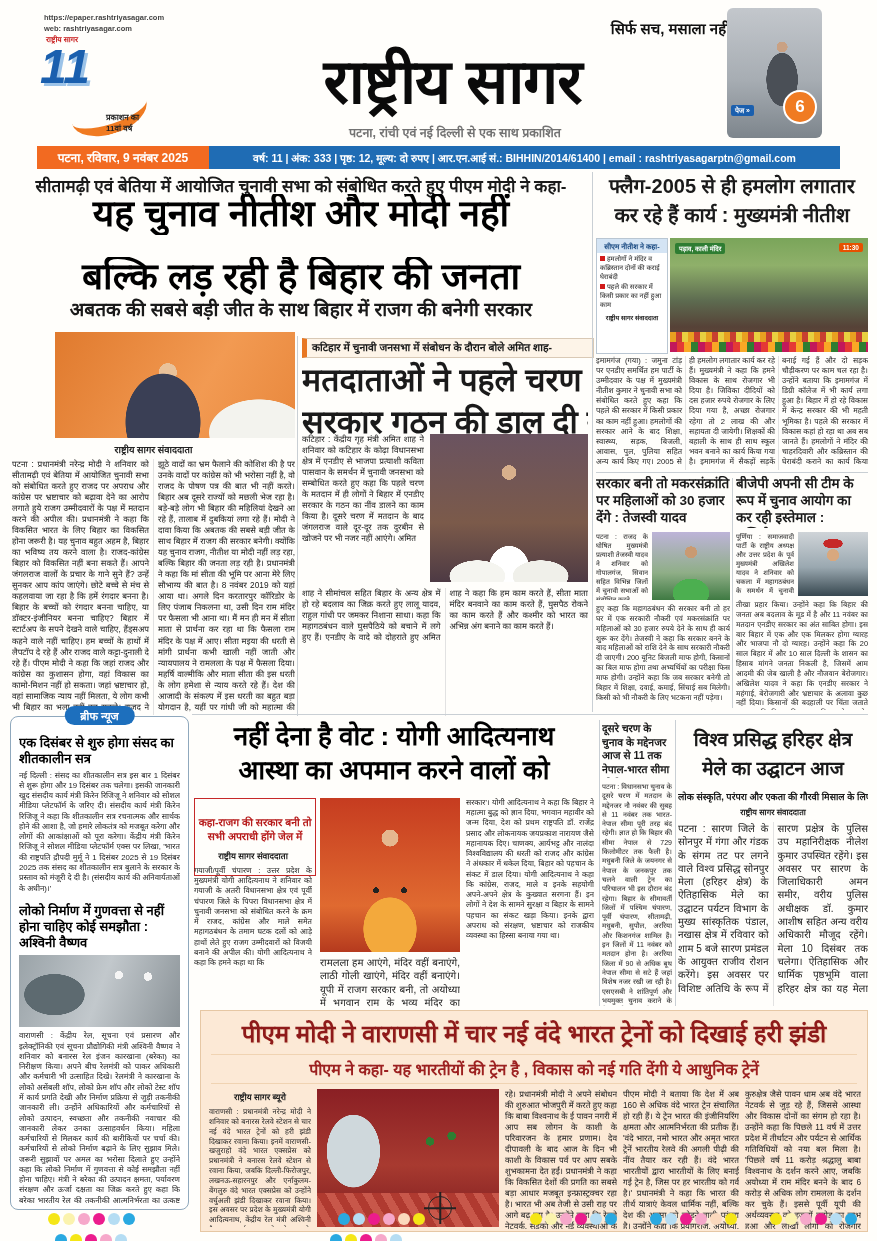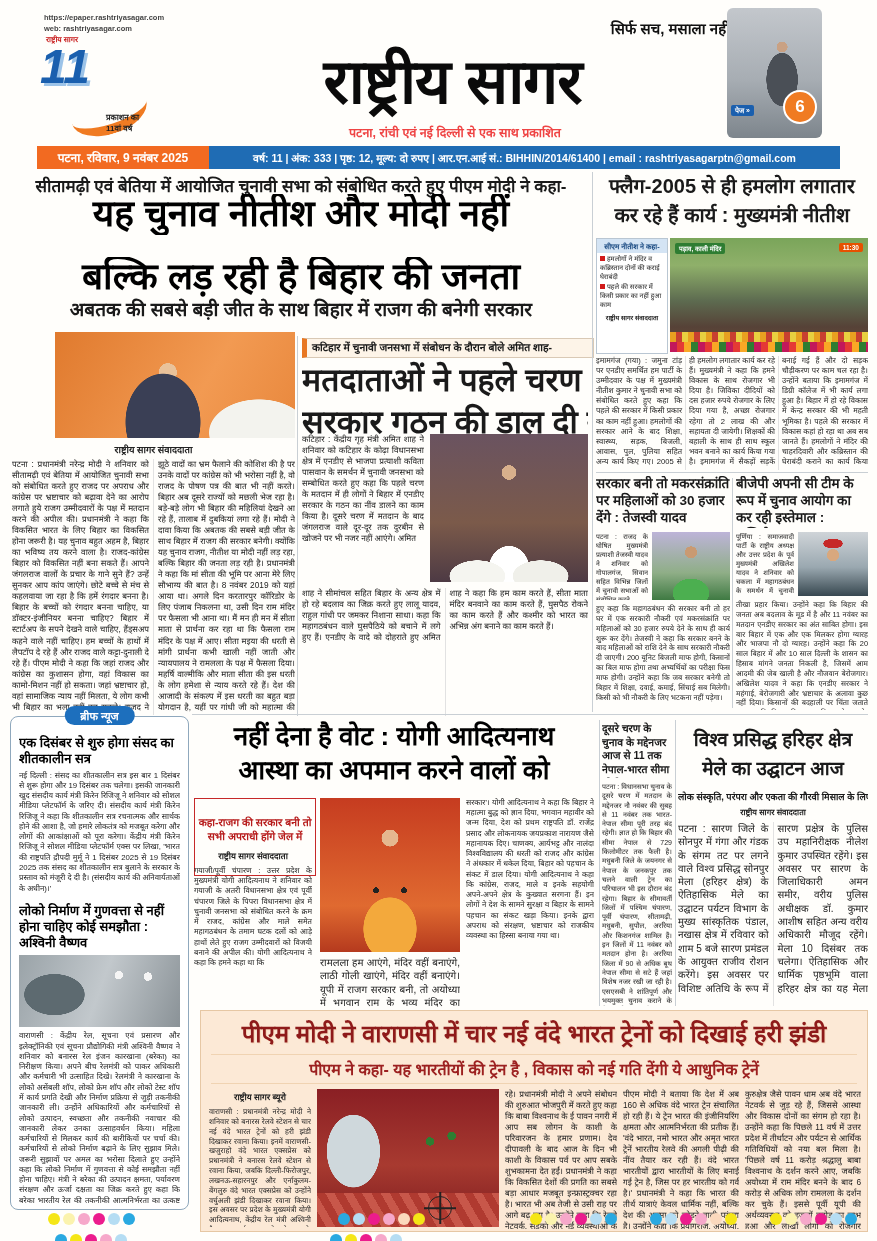--- a/index.html
+++ b/index.html
@@ -20,21 +20,21 @@
   .logo{left:40px;top:34px;width:140px;height:110px;}
   .logo-small{position:absolute;left:6px;top:0;font-size:7.5px;color:#c81d1d;font-weight:700;}
   .logo-num{position:absolute;left:0px;top:2px;font-size:48px;font-style:italic;font-weight:800;color:#1a5fae;
             text-shadow:3px 3px 0 #9cc3e8;line-height:1.3;}
   .logo-swoosh{position:absolute;left:30px;top:56px;width:78px;height:34px;border-bottom:10px solid #f07b22;
                border-radius:50%;transform:rotate(-18deg);}
   .logo-sub{position:absolute;left:66px;top:78px;font-size:8px;font-weight:700;line-height:1.4;color:#222;}
   .masthead{left:175px;top:36px;width:555px;height:86px;font-size:62px;font-weight:800;color:#0a0a0a;
             display:flex;align-items:center;justify-content:center;letter-spacing:-1px;white-space:nowrap;overflow:hidden;}
   .tagline{left:530px;top:18px;width:200px;font-size:15px;font-weight:800;text-align:right;color:#111;}
-  .subtitle{left:265px;top:124px;width:380px;font-size:12.5px;font-weight:700;text-align:center;color:#ef4444;}
+  .subtitle{left:265px;top:124px;width:380px;font-size:12.5px;font-weight:700;text-align:center;color:#737373;}
   .corner-photo{left:727px;top:8px;width:95px;height:130px;border-radius:6px;overflow:hidden;
       background:radial-gradient(ellipse 26px 44px at 58% 55%,#4a4f56 0%,#4a4f56 60%,transparent 61%),
                  radial-gradient(circle 9px at 58% 30%,#c9a183 0%,#c9a183 60%,transparent 61%),
                  linear-gradient(180deg,#c3c7cc 0%,#a7adb3 55%,#7d858c 100%);}
   .page-tag{position:absolute;left:4px;bottom:22px;background:#1a5fae;color:#fff;font-size:7px;font-weight:700;
             padding:1px 4px;border-radius:2px;}
   .page-badge{position:absolute;right:5px;bottom:14px;width:30px;height:30px;border-radius:50%;background:#f07b22;
               border:2px solid #fff;color:#fff;font-size:17px;font-weight:800;display:flex;align-items:center;justify-content:center;}
   .infobar{left:37px;top:146px;width:803px;height:23px;background:#1f6cb4;display:flex;align-items:stretch;}
   .datebox{width:172px;background:#f26a21;color:#fff;font-size:12px;font-weight:700;display:flex;align-items:center;justify-content:center;white-space:nowrap;overflow:hidden;}

